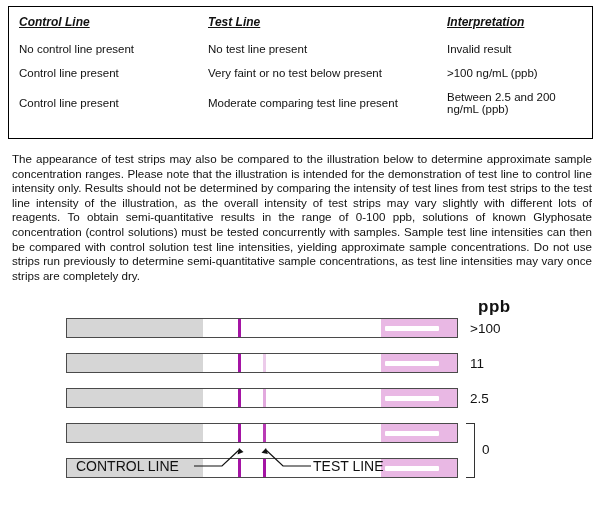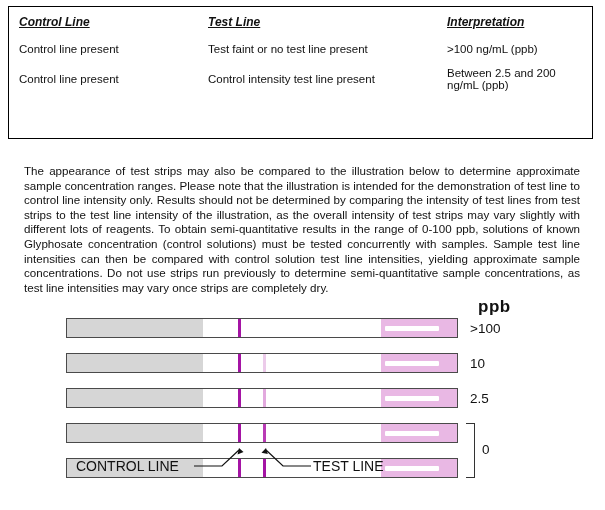--- a/index.html
+++ b/index.html
@@ -48,21 +48,21 @@
   
   .para{
     position:absolute;
     left:8px;top:148px;
     width:588px;
     font-size:11.6px;
     line-height:14.6px;
     text-align:justify;
     color:#111;
   }
-  .para p{margin:16px;}
+  .para p{margin:4px;}
 
   
   .ppb-label{
     position:absolute;
     left:478px;top:297px;
     font-size:17px;
     font-weight:bold;
     letter-spacing:0.5px;
   }
 
@@ -134,27 +134,32 @@
 
   <div class="table-box">
     <table class="tbl">
       <tbody>
           <tr class="hdr">
         <td class="col1"><span class="hdr-text">Control Line</span></td>
         <td class="col2"><span class="hdr-text">Test Line</span></td>
         <td class="col3"><span class="hdr-text">Interpretation</span></td>
       </tr>
       <tr>
-        <td>Control line present</td>
-        <td>Test faint or no test line present</td>
-        <td>&gt;100 ng/mL (ppb)</td>
+        <td>No control line present</td>
+        <td>No test line present</td>
+        <td>Invalid result</td>
       </tr>
       <tr>
         <td>Control line present</td>
-        <td>Control intensity test line present</td>
+        <td>Very faint or no test below present</td>
+        <td>&gt;100 ng/mL (ppb)</td>
+      </tr>
+      <tr>
+        <td>Control line present</td>
+        <td>Moderate comparing test line present</td>
         <td>Between 2.5 and 200 ng/mL (ppb)</td>
       </tr>
     </tbody>
       </table>
   </div>
 
   <div class="para">
     <p>The appearance of test strips may also be compared to the illustration below to determine approximate sample concentration ranges.  Please note that the illustration is intended for the demonstration of test line to control line intensity only.  Results should not be determined by comparing the intensity of test lines from test strips to the test line intensity of the illustration, as the overall intensity of test strips may vary slightly with different lots of reagents.  To obtain semi-quantitative results in the range of 0-100 ppb, solutions of known Glyphosate concentration (control solutions) must be tested concurrently with samples.  Sample test line intensities can then be compared with control solution test line intensities, yielding approximate sample concentrations.  Do not use strips run previously to determine semi-quantitative sample concentrations, as test line intensities may vary once strips are completely dry.</p>
   </div>
 
@@ -173,21 +178,21 @@
     <div class="strip-label" style="top:3px;">&gt;100</div>
 
     <div class="strip" style="top:35px;">
       <div class="seg gray" style="left:0;width:136px;"></div>
       <div class="seg white" style="left:136px;width:178px;"></div>
       <div class="seg pink" style="left:314px;width:78px;"></div>
       <div class="line-ctrl" style="left:171px;"></div>
       <div class="line-test" style="left:196px;background:#eccbea;"></div>
       <div class="seg bar-white" style="left:318px;width:54px;"></div>
     </div>
-    <div class="strip-label" style="top:38px;">10</div>
+    <div class="strip-label" style="top:38px;">11</div>
 
     <div class="strip" style="top:70px;">
       <div class="seg gray" style="left:0;width:136px;"></div>
       <div class="seg white" style="left:136px;width:178px;"></div>
       <div class="seg pink" style="left:314px;width:78px;"></div>
       <div class="line-ctrl" style="left:171px;"></div>
       <div class="line-test" style="left:196px;background:#e2a9de;"></div>
       <div class="seg bar-white" style="left:318px;width:54px;"></div>
     </div>
     <div class="strip-label" style="top:73px;text-align:right;">2.5</div>

